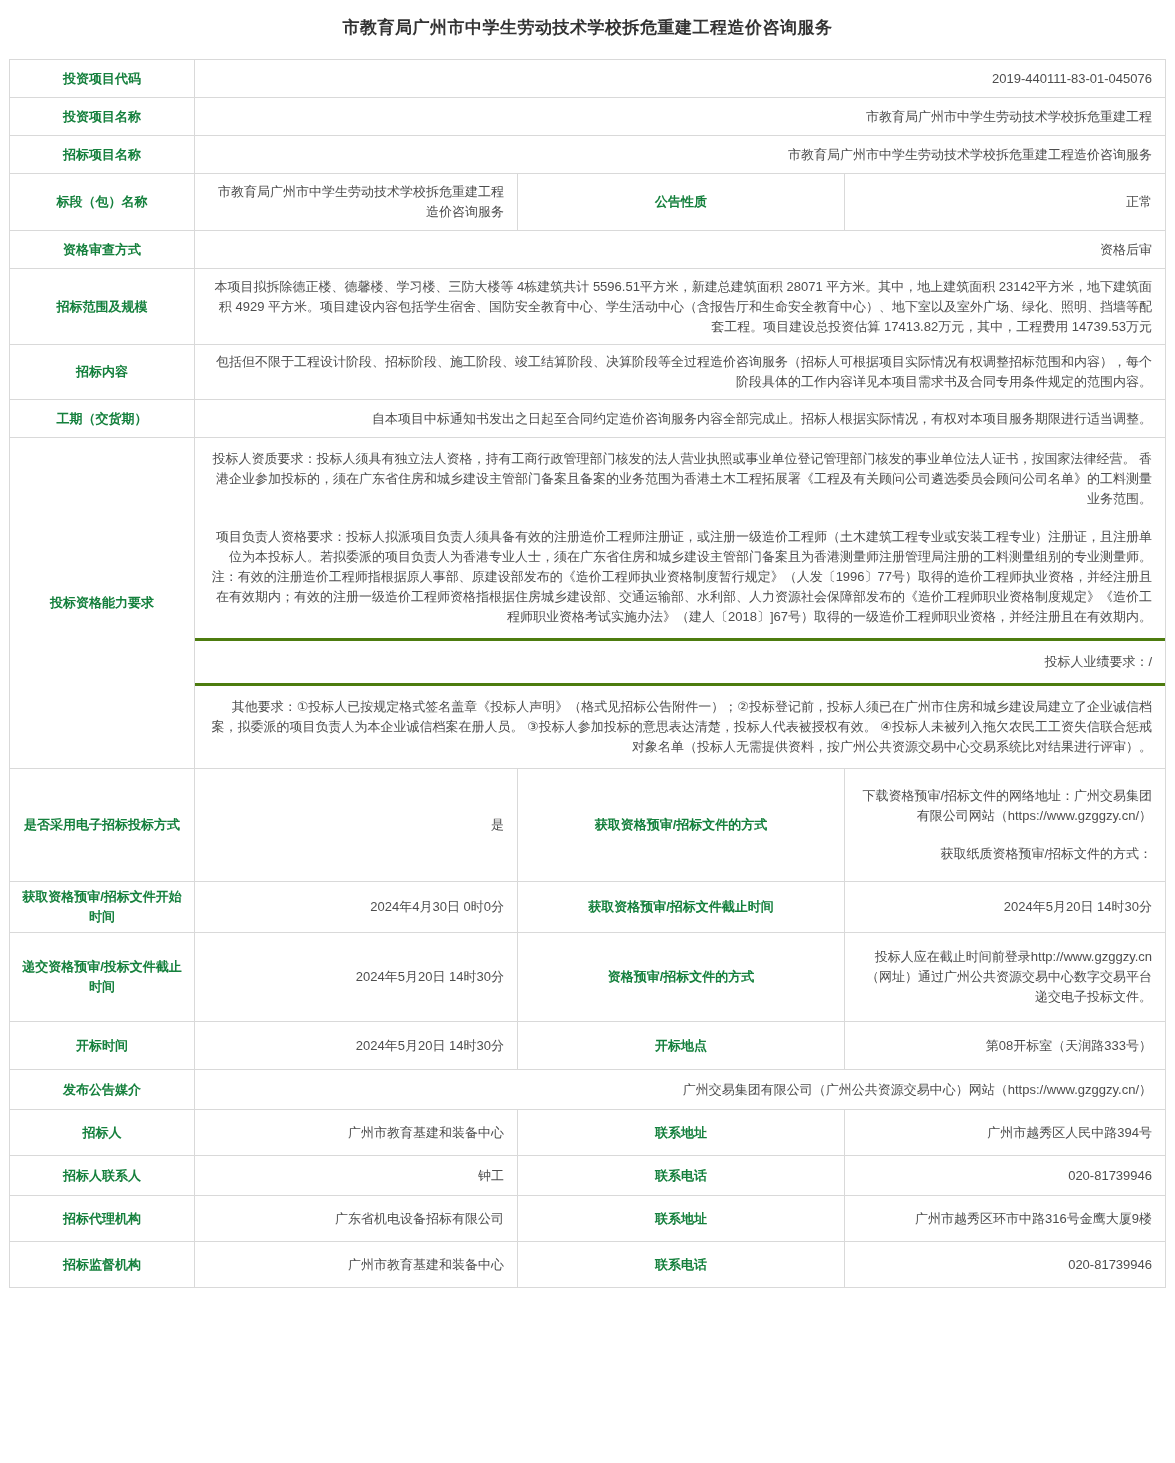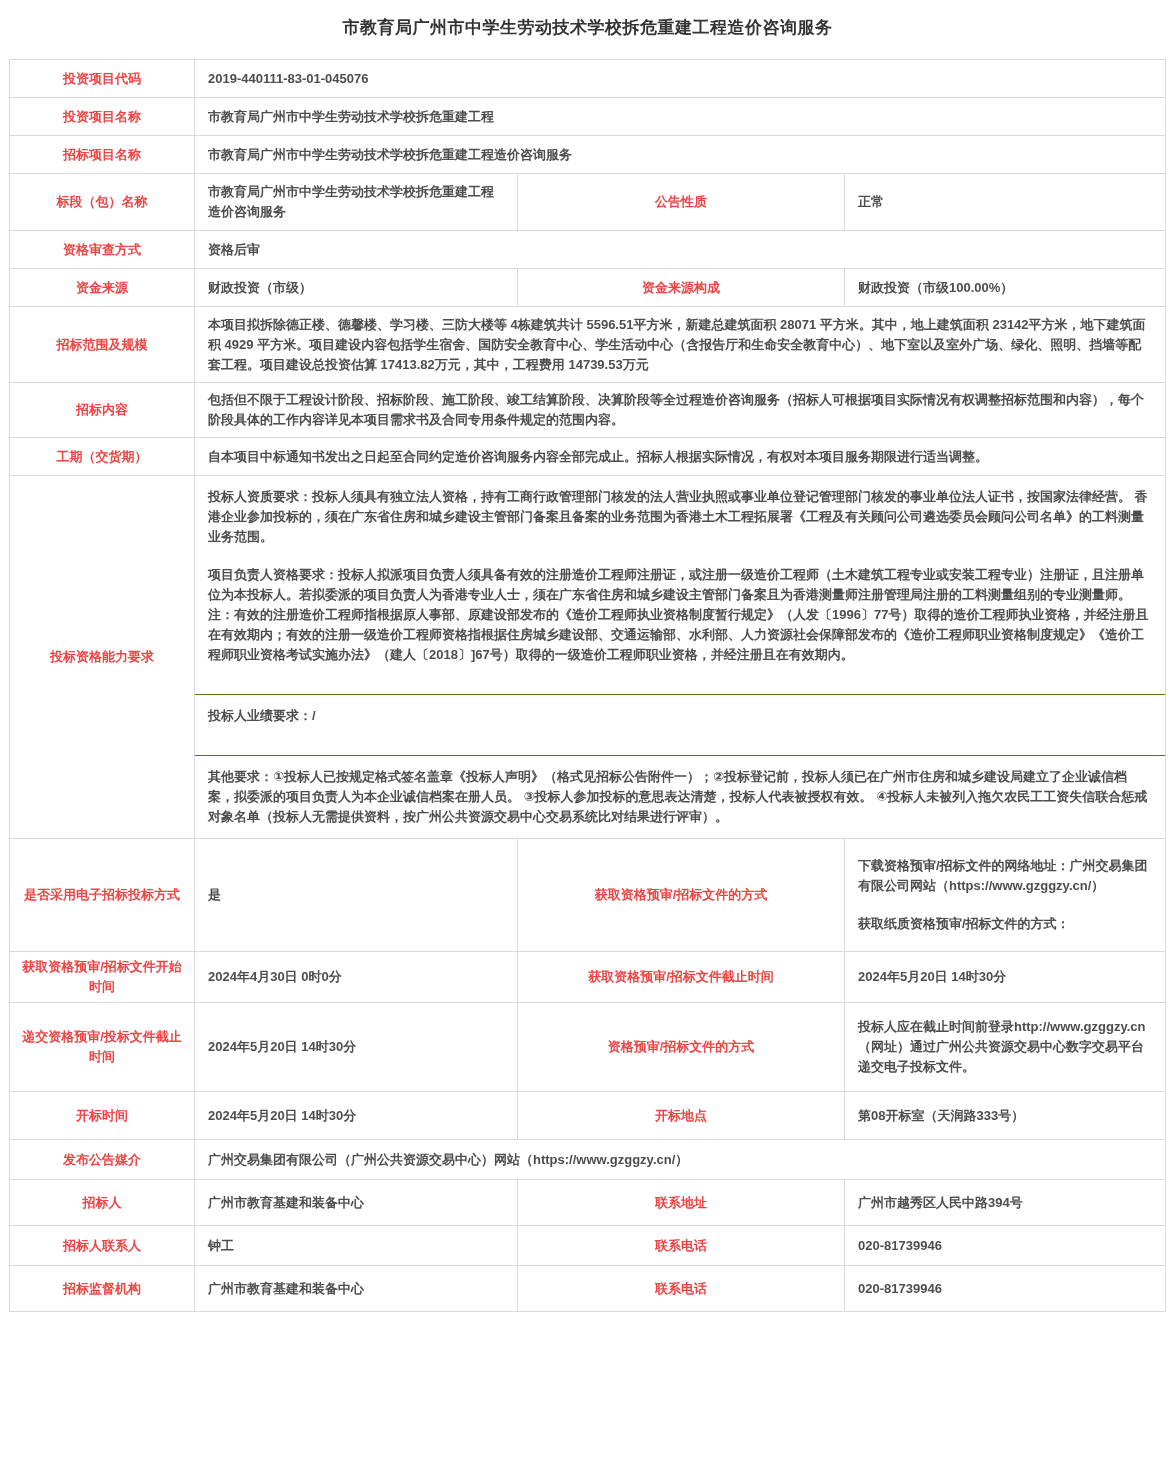--- a/index.html
+++ b/index.html
@@ -27,36 +27,35 @@
   }
   table.info td {
     border: 1px solid #d9d9d9;
     font-size: 13px;
     vertical-align: middle;
     line-height: 20px;
     word-break: break-all;
   }
   td.lbl {
     font-weight: bold;
-    color: #ef4444;
+    color: #15803d;
     text-align: center;
     padding: 5px 10px;
   }
   td.val {
     color: #4d4d4d;
-    text-align: left;
+    text-align: right;
     padding: 7px 13px;
-    font-weight: bold;
   }
   td.val p { margin: 18px 0; }
   td.val p:first-child { margin-top: 0; }
   td.val p:last-child { margin-bottom: 0; }
   td.qualcell { padding: 0; }
   .sub { padding: 11px 13px; }
-  .sub + .sub { border-top: 1px solid #4d7c0f; margin-top: 18px; }
+  .sub + .sub { border-top: 3px solid #4d7c0f; }
   .sub p { margin: 19px 0; }
   .sub p:first-child { margin-top: 0; }
   .sub p:last-child { margin-bottom: 0; }
 </style>
 </head>
 <body>
 
 <div class="page">
   <h1 class="doc-title">市教育局广州市中学生劳动技术学校拆危重建工程造价咨询服务</h1>
 
@@ -82,26 +81,20 @@
       </tr>
       <tr style="height:57px">
         <td class="lbl">标段（包）名称</td>
         <td class="val">市教育局广州市中学生劳动技术学校拆危重建工程造价咨询服务</td>
         <td class="lbl">公告性质</td>
         <td class="val">正常</td>
       </tr>
       <tr style="height:38px">
         <td class="lbl">资格审查方式</td>
         <td class="val" colspan="3">资格后审</td>
-      </tr>
-      <tr style="height:38px">
-        <td class="lbl">资金来源</td>
-        <td class="val">财政投资（市级）</td>
-        <td class="lbl">资金来源构成</td>
-        <td class="val">财政投资（市级100.00%）</td>
       </tr>
       <tr style="height:76px">
         <td class="lbl">招标范围及规模</td>
         <td class="val" colspan="3">本项目拟拆除德正楼、德馨楼、学习楼、三防大楼等 4栋建筑共计 5596.51平方米，新建总建筑面积 28071 平方米。其中，地上建筑面积 23142平方米，地下建筑面积 4929 平方米。项目建设内容包括学生宿舍、国防安全教育中心、学生活动中心（含报告厅和生命安全教育中心）、地下室以及室外广场、绿化、照明、挡墙等配套工程。项目建设总投资估算 17413.82万元，其中，工程费用 14739.53万元</td>
       </tr>
       <tr style="height:41px">
         <td class="lbl">招标内容</td>
         <td class="val" colspan="3">包括但不限于工程设计阶段、招标阶段、施工阶段、竣工结算阶段、决算阶段等全过程造价咨询服务（招标人可根据项目实际情况有权调整招标范围和内容），每个阶段具体的工作内容详见本项目需求书及合同专用条件规定的范围内容。</td>
       </tr>
       <tr style="height:38px">
@@ -160,20 +153,26 @@
         <td class="lbl">联系地址</td>
         <td class="val">广州市越秀区人民中路394号</td>
       </tr>
       <tr style="height:40px">
         <td class="lbl">招标人联系人</td>
         <td class="val">钟工</td>
         <td class="lbl">联系电话</td>
         <td class="val">020-81739946</td>
       </tr>
       <tr style="height:46px">
+        <td class="lbl">招标代理机构</td>
+        <td class="val">广东省机电设备招标有限公司</td>
+        <td class="lbl">联系地址</td>
+        <td class="val">广州市越秀区环市中路316号金鹰大厦9楼</td>
+      </tr>
+      <tr style="height:46px">
         <td class="lbl">招标监督机构</td>
         <td class="val">广州市教育基建和装备中心</td>
         <td class="lbl">联系电话</td>
         <td class="val">020-81739946</td>
       </tr>
 
     </tbody>
   </table>
 </div>
 

